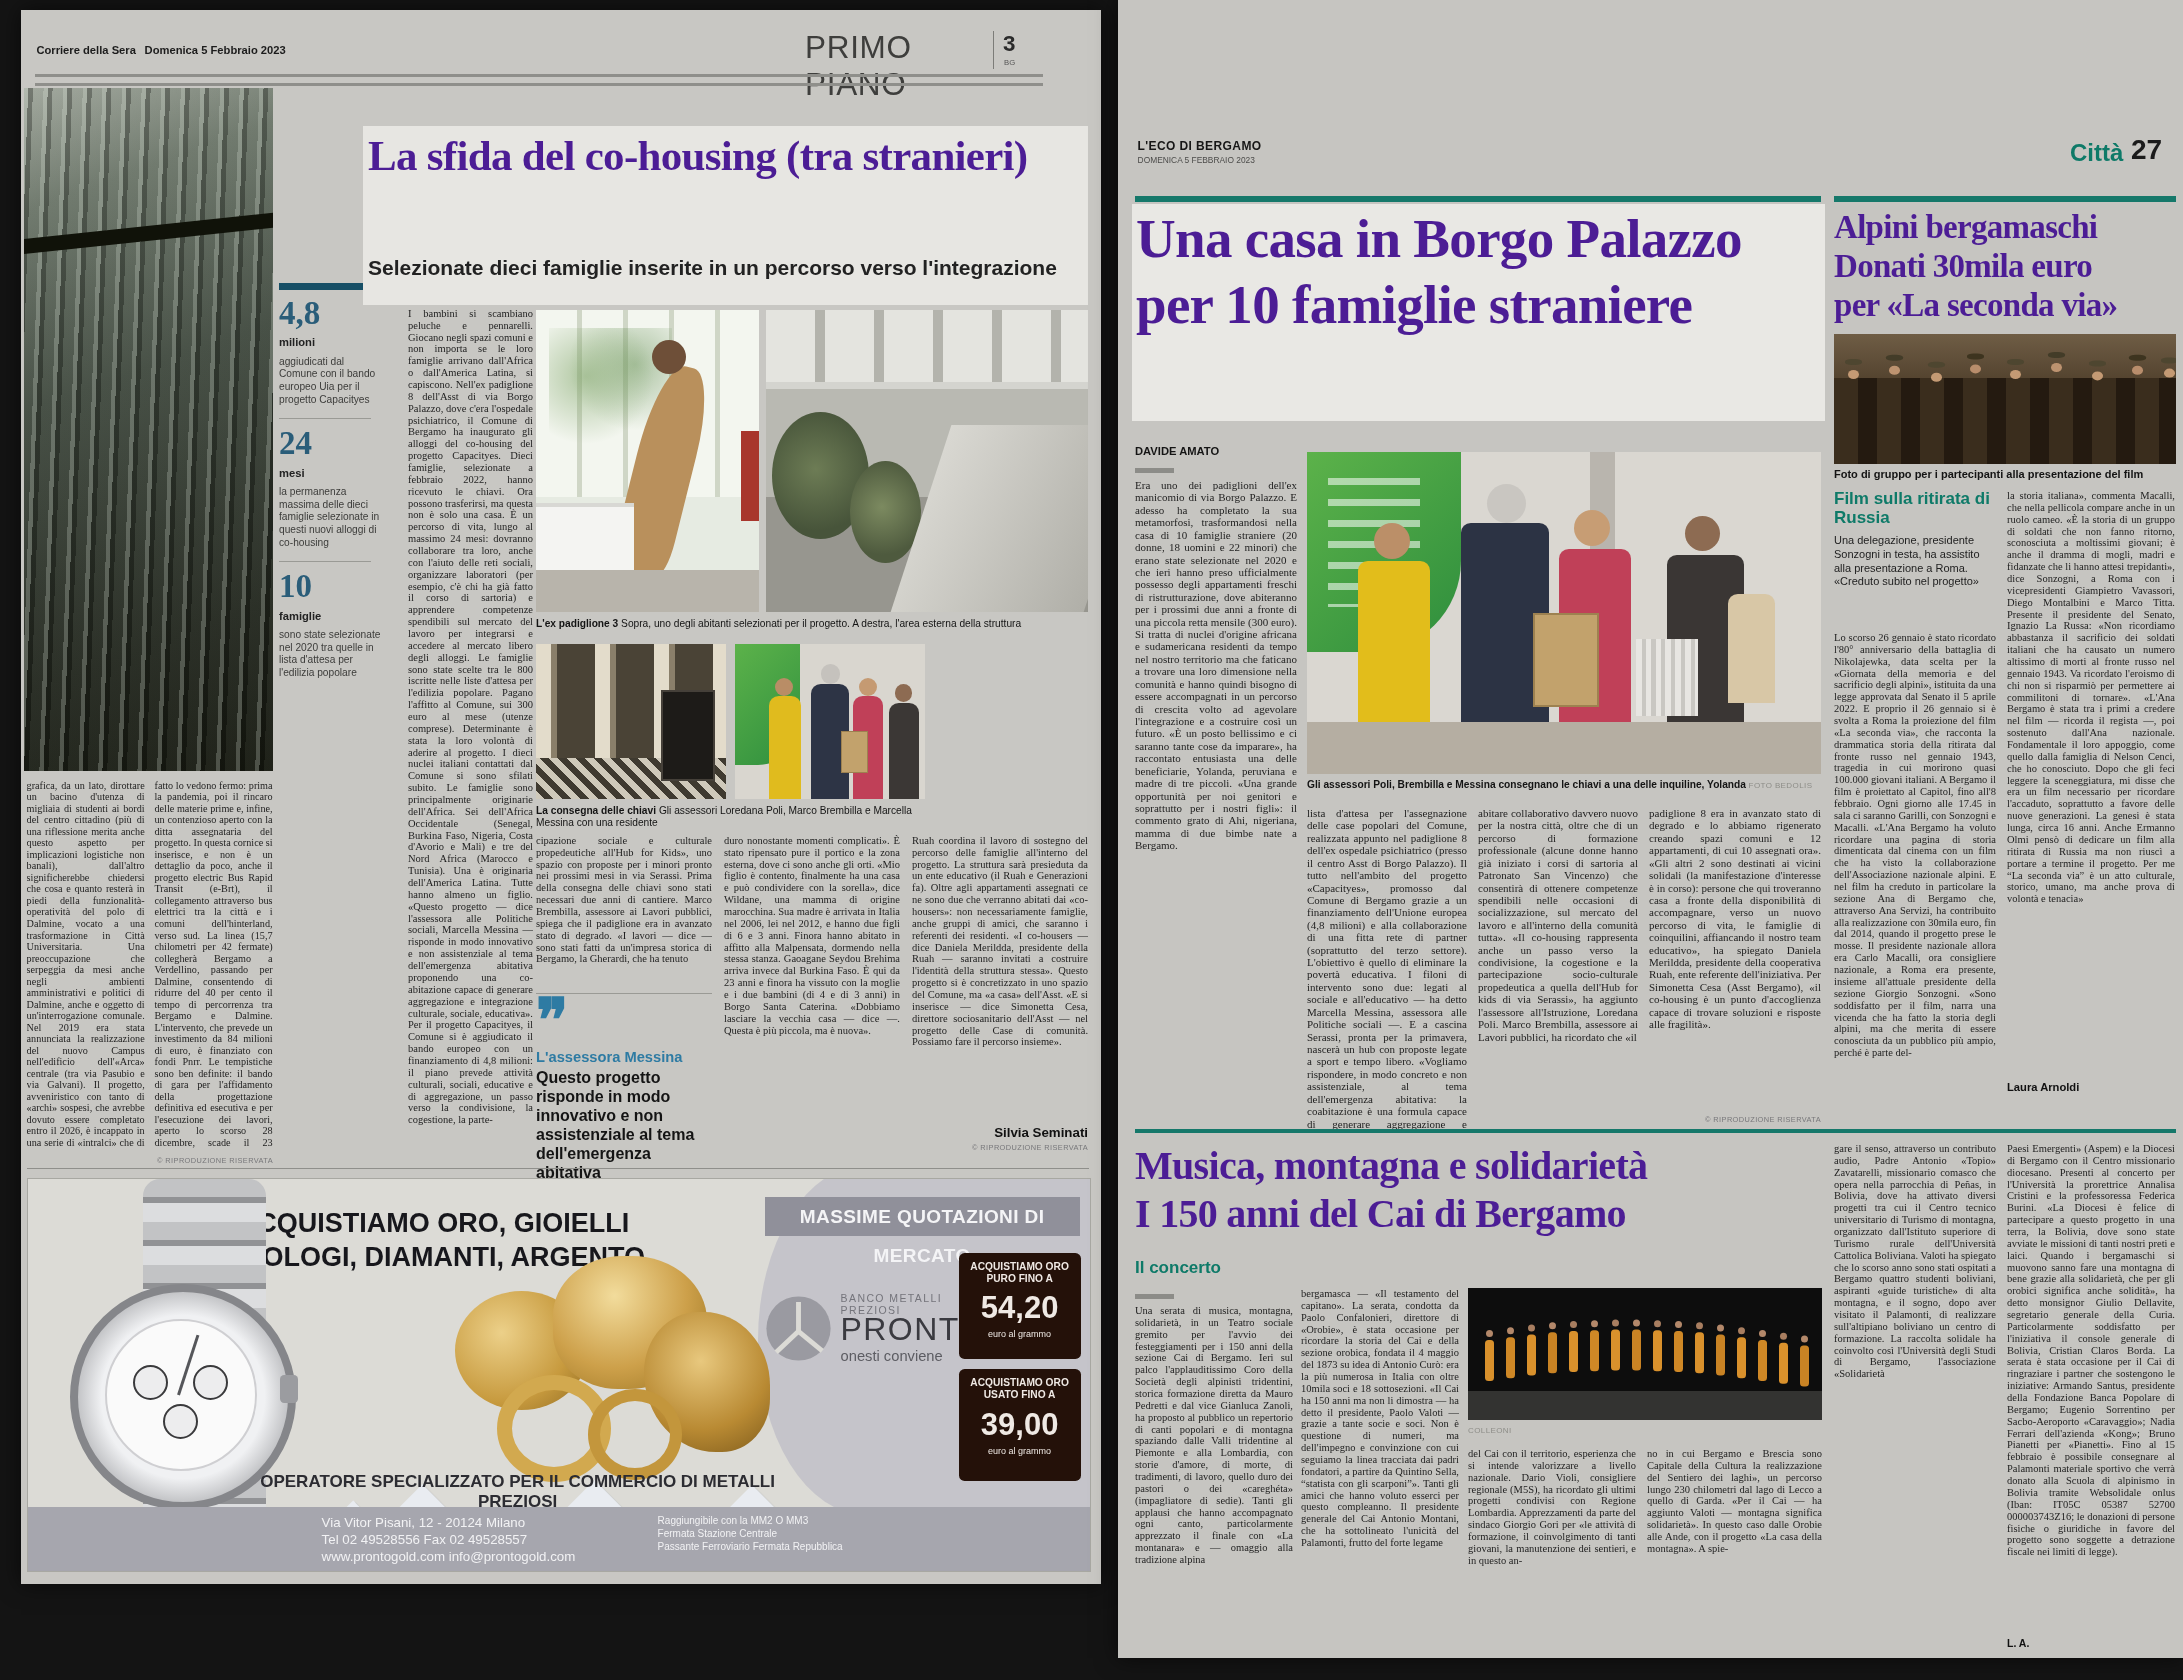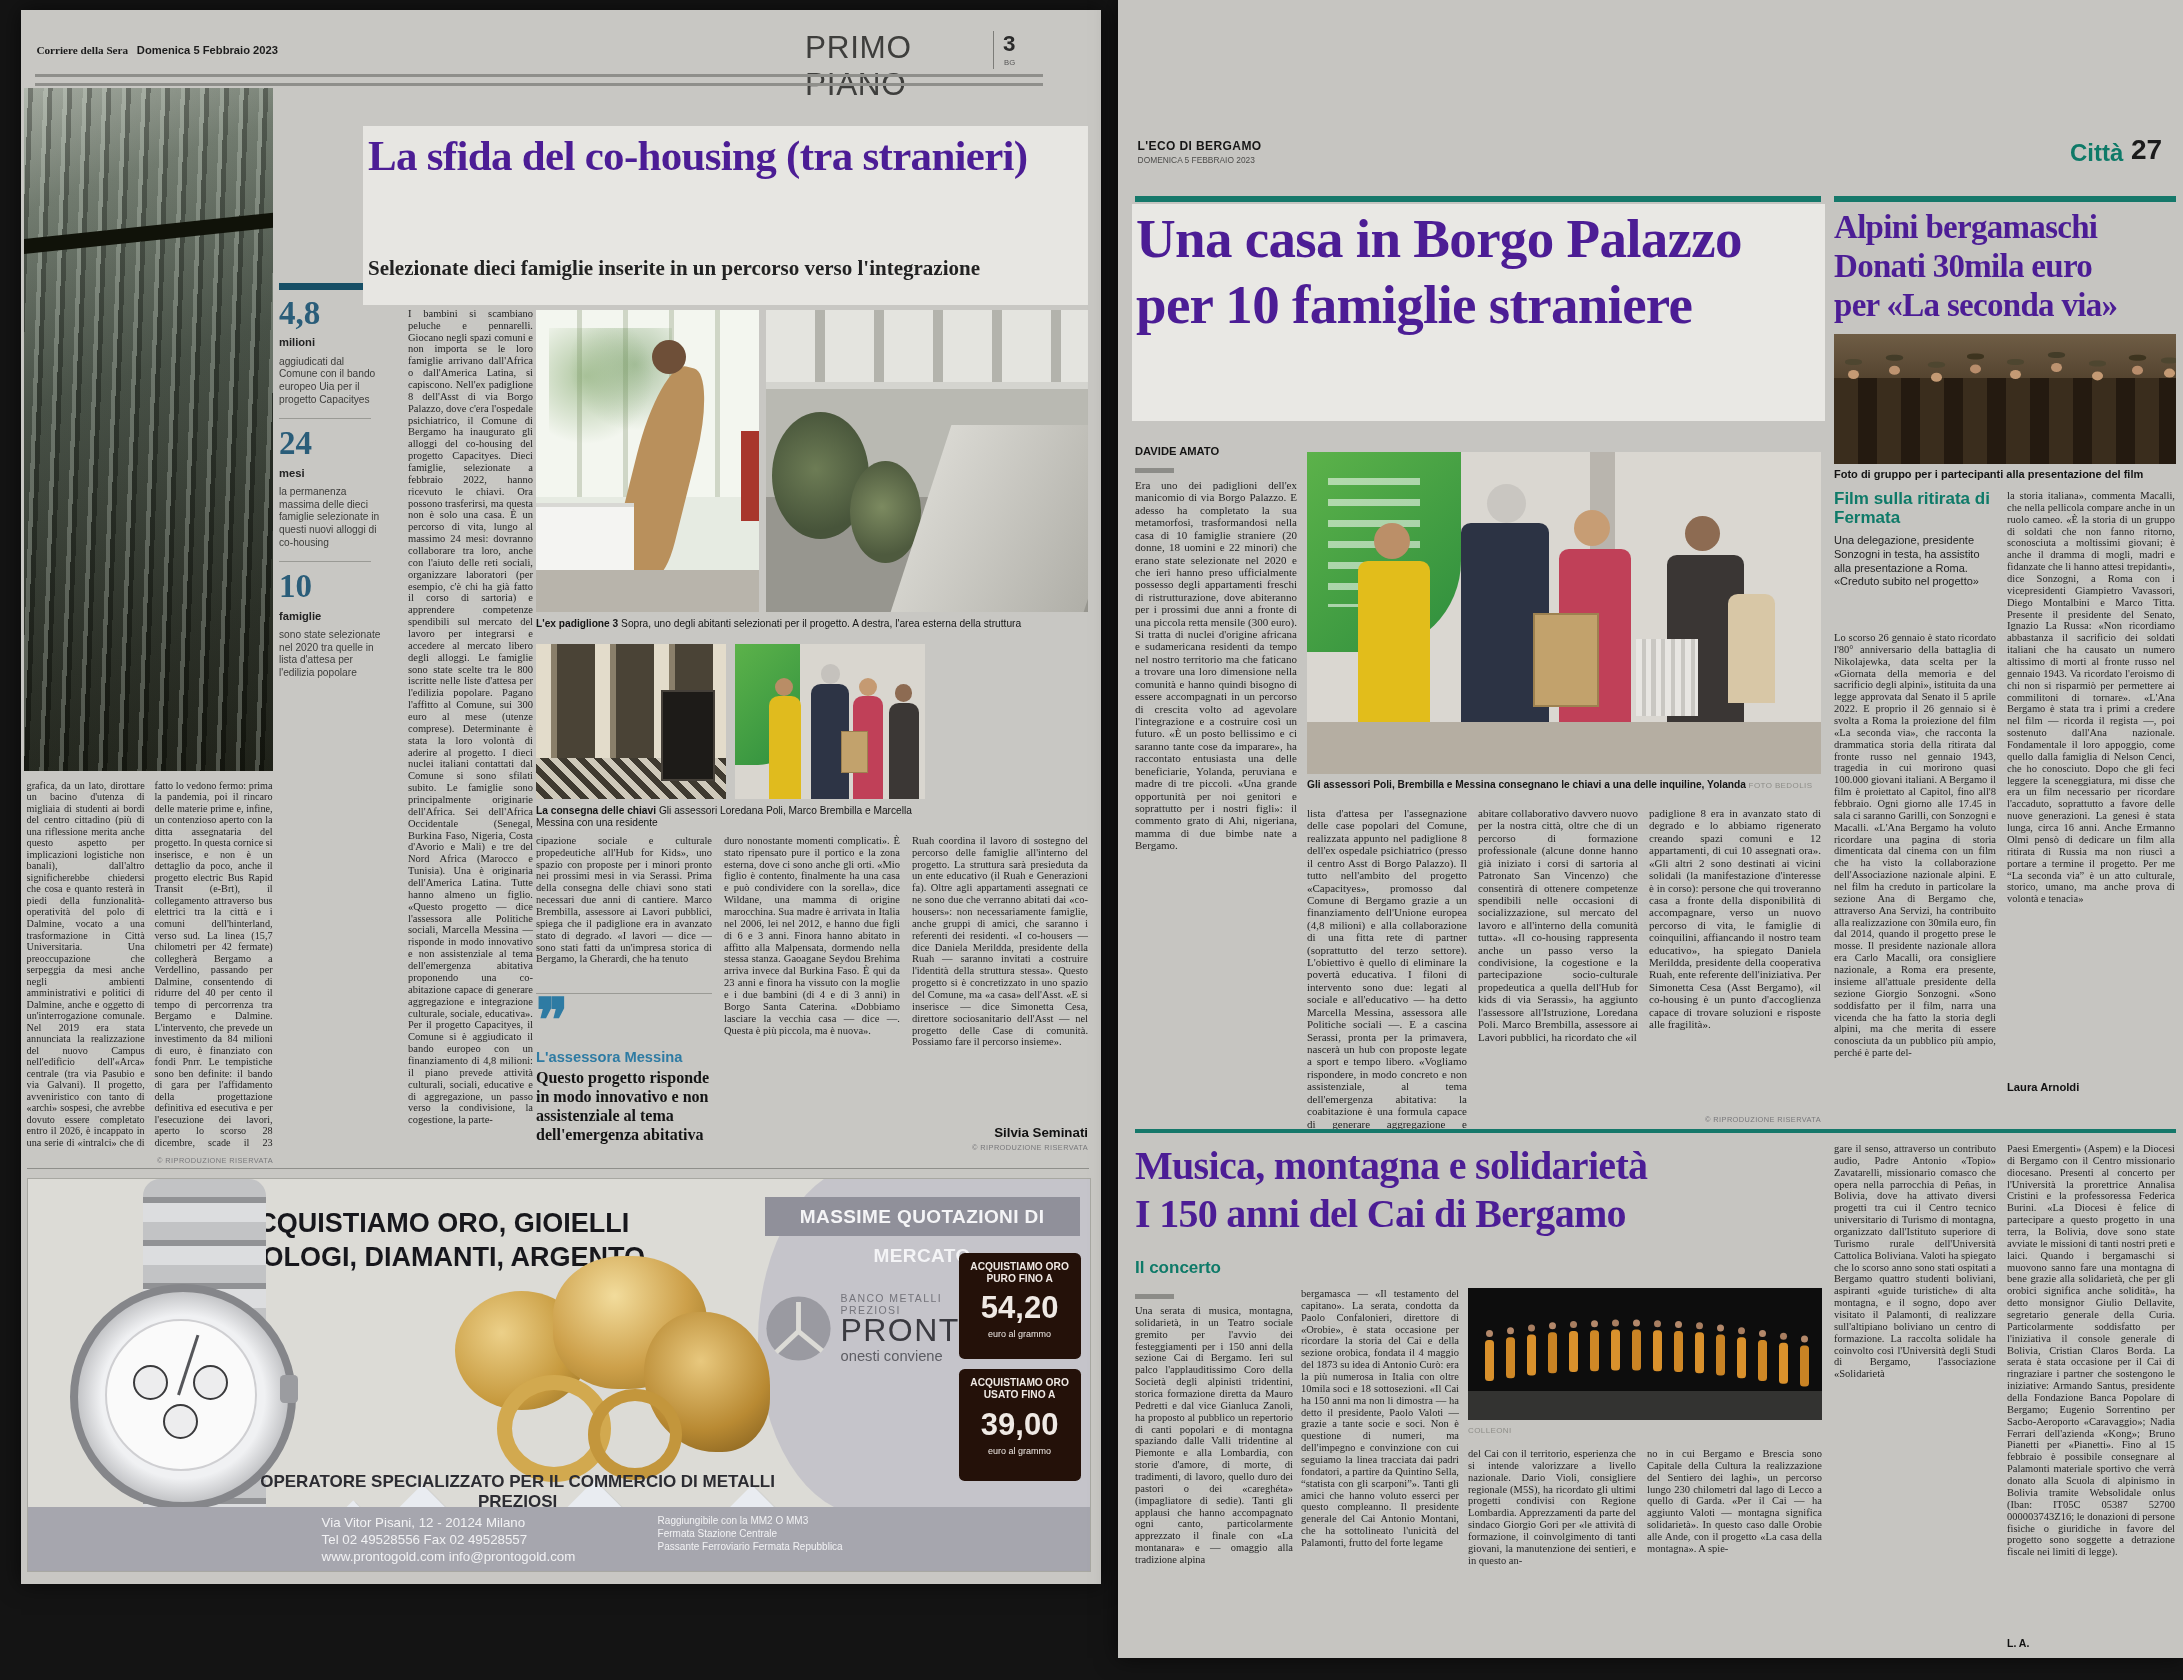--- a/index.html
+++ b/index.html
@@ -1,19 +1,19 @@
 <!DOCTYPE html>
 <html style="font-size:11.2px"><head>
 <meta charset="utf-8">
 <style>
   html,body{margin:0;padding:0;}
   body{width:2183px;height:1681px;background:#141414;position:relative;overflow:hidden;
        font-family:"Liberation Serif",serif;}
   .abs{position:absolute;}
-  .ser{font-family:Liberation Serif, serif;}
+  .ser{font-family:Liberation Sans, sans-serif;}
   .san{font-family:"Liberation Sans",sans-serif;}
   .page{position:absolute;box-shadow:0 0 21px rgba(0,0,0,.6);}
   .col{font:10.5px/1.13 "Liberation Serif",serif;text-align:justify;color:#1e1e1e;overflow:hidden;}
   .col2c{column-count:2;column-gap:9.8px;}
   .cap{font:bold 10.2px/1.2 "Liberation Sans",sans-serif;color:#141414;}
   .credit{font:8px "Liberation Sans",sans-serif;color:#8d8d88;font-weight:normal;letter-spacing:0.4px;}
   .photo{position:absolute;overflow:hidden;}
   .rule{position:absolute;background:#8f8f8b;}
   .teal{background:#15786a;}
   .kick{font-family:"Liberation Sans",sans-serif;font-weight:bold;color:#0e7a68;}
@@ -269,21 +269,21 @@
   <div class="abs hl" style="left:716px;top:248px;width:342px;font-size:33px;line-height:1.12;">Donati 30mila euro</div>
   <div class="abs hl" style="left:716px;top:287px;width:342px;font-size:33px;line-height:1.12;">per «La seconda via»</div>
 
   <div class="photo" style="left:716px;top:334px;width:342px;height:130px;background:linear-gradient(180deg,#6f5d45 0%,#4c3c29 45%,#2c2216 100%);">
     <div class="abs" style="left:0;top:34%;width:100%;height:66%;background:repeating-linear-gradient(90deg,#3a2d1d 0 24px,#241a10 24px 43px);"></div>
     <div class="abs" style="left:14px;top:36px;width:11.2px;height:9px;border-radius:50%;background:#c49a74;box-shadow:41px -4.2px 0 #bd9370, 83px 2.8px 0 #c49a74, 122px -5.6px 0 #b88d6c, 162px 0 0 #c49a74, 203px -7px 0 #bd9370, 244px 1.4px 0 #c49a74, 284px -4.2px 0 #b88d6c, 316px -1.4px 0 #c49a74;"></div>
     <div class="abs" style="left:11.2px;top:25px;width:17px;height:6.3px;border-radius:40%;background:#4e4630;box-shadow:41px -4.2px 0 #433c28, 83px 2.8px 0 #4e4630, 122px -5.6px 0 #3d341f, 162px 0 0 #4e4630, 203px -7px 0 #433c28, 244px 1.4px 0 #4e4630, 284px -4.2px 0 #3d341f, 316px -1.4px 0 #4e4630;"></div>
   </div>
   <div class="abs cap" style="left:716px;top:468px;width:342px;font-size:11px;">Foto di gruppo per i partecipanti alla presentazione del film</div>
 
-  <div class="abs kick" style="left:716px;top:490px;width:168px;font-size:17px;line-height:1.1;">Film sulla ritirata di Fermata</div>
+  <div class="abs kick" style="left:716px;top:490px;width:168px;font-size:17px;line-height:1.1;">Film sulla ritirata di Russia</div>
   <div class="abs san" style="left:716px;top:534px;width:162px;font-size:11px;line-height:1.25;color:#222;">Una delegazione, presidente Sonzogni in testa, ha assistito alla presentazione a Roma. «Creduto subito nel progetto»</div>
   <div class="abs col" style="left:716px;top:632px;width:162px;height:468px;font-size:10.5px;">Lo scorso 26 gennaio è stato ricordato l'80° anniversario della battaglia di Nikolajewka, data scelta per la «Giornata della memoria e del sacrificio degli alpini», istituita da una legge approvata dal Senato il 5 aprile 2022. E proprio il 26 gennaio si è svolta a Roma la proiezione del film «La seconda via», che racconta la drammatica storia della ritirata dal fronte russo nel gennaio 1943, tragedia in cui morirono quasi 100.000 giovani italiani. A Bergamo il film è proiettato al Capitol, fino all'8 febbraio. Ogni giorno alle 17.45 in sala ci saranno Garilli, con Sonzogni e Macalli. «L'Ana Bergamo ha voluto ricordare una pagina di storia dimenticata dal cinema con un film che ha visto la collaborazione dell'Associazione nazionale alpini. E nel film ha creduto in particolare la sezione Ana di Bergamo che, attraverso Ana Servizi, ha contribuito alla realizzazione con 30mila euro, fin dal 2014, quando il progetto prese le mosse. Il presidente nazionale allora era Carlo Macalli, ora consigliere nazionale, a Roma era presente, insieme all'attuale presidente della sezione Giorgio Sonzogni. «Sono soddisfatto per il film, narra una vicenda che ha fatto la storia degli alpini, ma che merita di essere conosciuta da un pubblico più ampio, perché è parte del-</div>
   <div class="abs col" style="left:889px;top:490px;width:168px;height:587px;font-size:10.5px;">la storia italiana», commenta Macalli, che nella pellicola compare anche in un ruolo cameo. «È la storia di un gruppo di soldati che non fanno ritorno, sconosciuta a moltissimi giovani; è anche il dramma di mogli, madri e fidanzate che li hanno attesi trepidanti», dice Sonzogni, a Roma con i vicepresidenti Giampietro Vavassori, Diego Montalbini e Marco Titta. Presente il presidente del Senato, Ignazio La Russa: «Non ricordiamo abbastanza il sacrificio dei soldati italiani che ha causato un numero altissimo di morti al fronte russo nel gennaio 1943. Va ricordato l'eroismo di chi non si risparmiò per permettere ai commilitoni di tornare». «L'Ana Bergamo è stata tra i primi a credere nel film — ricorda il regista —, poi sostenuto dall'Ana nazionale. Fondamentale il loro appoggio, come quello dalla famiglia di Nelson Cenci, che ho conosciuto. Dopo che gli feci leggere la sceneggiatura, mi disse che era un film necessario per ricordare l'accaduto, soprattutto a favore delle nuove generazioni. La genesi è stata lunga, circa 16 anni. Anche Ermanno Olmi pensò di dedicare un film alla ritirata di Russia ma non riuscì a portare a termine il progetto. Per me “La seconda via” è un atto culturale, storico, umano, ma anche prova di volontà e tenacia»</div>
   <div class="abs" style="left:889px;top:1081px;width:168px;font:bold 11.2px 'Liberation Sans',sans-serif;color:#111;">Laura Arnoldi</div>
 
   <div class="abs teal" style="left:17px;top:1129px;width:1041px;height:4.2px;"></div>
   <div class="abs hl" style="left:17px;top:1144px;width:686px;font-size:40px;line-height:1.1;">Musica, montagna e solidarietà</div>
   <div class="abs hl" style="left:17px;top:1192px;width:686px;font-size:40px;line-height:1.1;">I 150 anni del Cai di Bergamo</div>
   <div class="abs kick" style="left:17px;top:1258px;font-size:17px;">Il concerto</div>
   <div class="abs" style="left:17px;top:1294px;width:39px;height:4.9px;background:#8c8c88;"></div>

